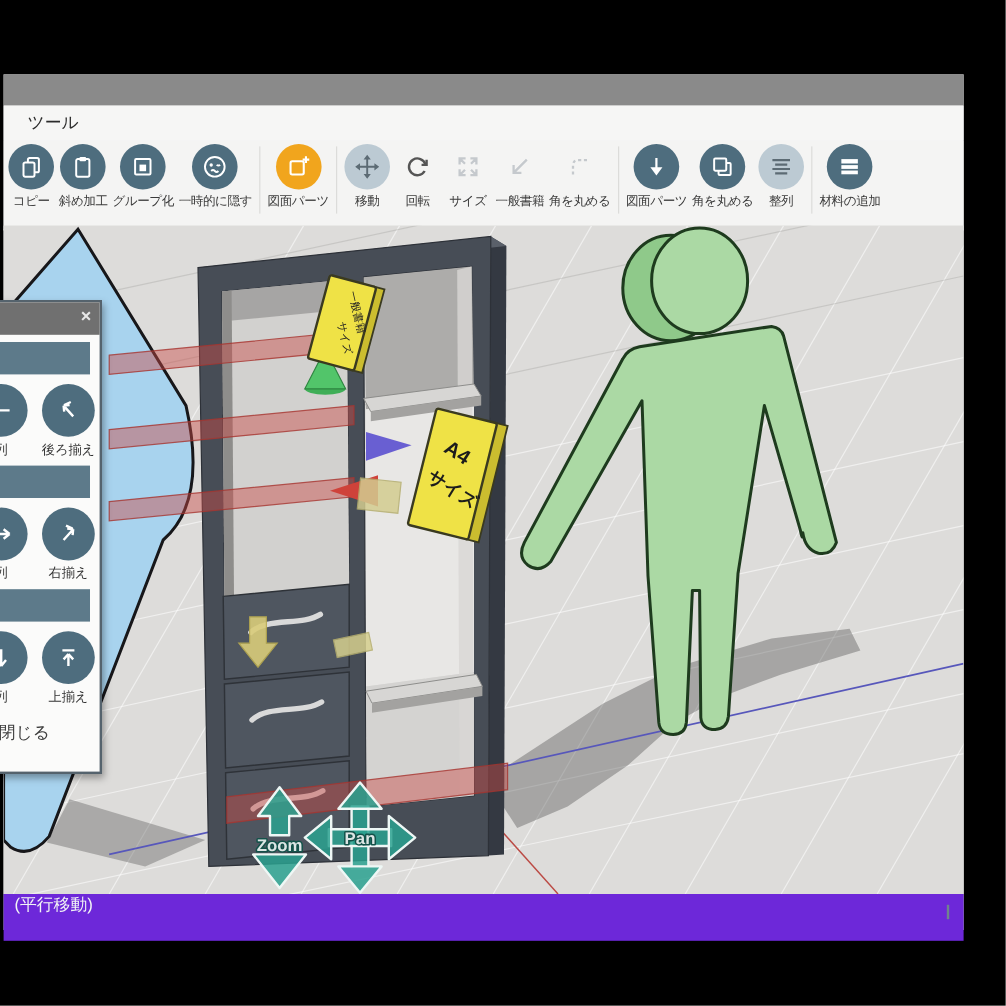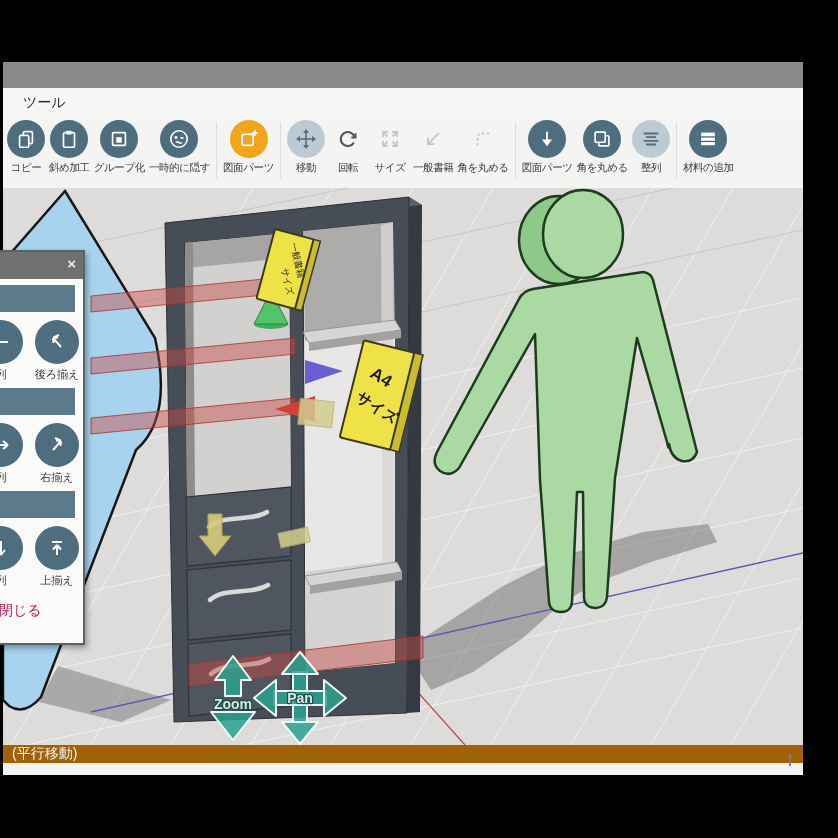--- a/index.html
+++ b/index.html
@@ -12,34 +12,34 @@
   .menubar{height:29px;display:flex;align-items:center;padding-left:20px;font-size:14px;color:#2b2b2b;background:#f6f6f5;}
   .toolbar{height:71px;display:flex;align-items:flex-start;padding:3px 0 0 2px;background:#f4f4f3;border-bottom:1px solid #e2e2e0;}
   .tbtn{flex:0 0 auto;display:flex;flex-direction:column;align-items:center;padding:0 2px;cursor:default;}
   .tlabel{margin-top:3px;font-size:10.5px;letter-spacing:-0.4px;color:#3a3a3a;white-space:nowrap;}
   .circle{width:38px;height:38px;border-radius:50%;background:#4e6d7e;display:flex;align-items:center;justify-content:center;}
   .circle.orange{background:#f1a51d;}
   .circle.selected{background:#bccad3;}
   .circle.plain{background:transparent;}
   .sep{flex:0 0 auto;width:1px;height:56px;background:#dcdcda;margin:2px 4px 0 4px;}
   .viewport{position:absolute;left:0;top:126px;width:800px;height:557px;background:#dddcda;overflow:hidden;}
-  .statusbar{position:absolute;left:0;top:683px;width:800px;height:18px;background:#a16207;color:#f2f4f5;
+  .statusbar{position:absolute;left:0;top:683px;width:800px;height:39px;background:#6d28d9;color:#f2f4f5;
     display:flex;align-items:flex-start;padding-left:9px;font-size:14px;box-sizing:border-box;}
   .statusgrip{position:absolute;right:12px;top:9px;width:2px;height:12px;background:#70838e;}
   
   .dialog{position:absolute;left:-118px;top:188px;width:200px;height:395px;background:#fbfbfa;
     border:2px solid #55636d;box-sizing:border-box;box-shadow:2px 3px 6px rgba(0,0,0,.35);z-index:5;}
   .dlg-title{height:27px;background:#707070;position:relative;}
   .dlg-x{position:absolute;right:7px;top:3px;color:#e8e8e8;font-size:15px;font-weight:bold;cursor:default;}
   .dlg-band{height:27px;background:#5d7a8a;margin:6px 8px 0 8px;}
   .dlg-row{display:flex;gap:12px;padding:8px 0 0 92px;}
   .dlg-btn{display:flex;flex-direction:column;align-items:center;width:44px;}
   .dlg-circle{width:44px;height:44px;border-radius:50%;background:#4e6d7e;display:flex;align-items:center;justify-content:center;}
   .dlg-label{margin-top:3px;font-size:11px;color:#333;white-space:nowrap;}
-  .dlg-close{margin:14px 0 0 112px;font-size:14px;color:#be185d;}
+  .dlg-close{margin:14px 0 0 112px;font-size:14px;color:#404040;}
   svg text{font-family:"Liberation Sans","DejaVu Sans",sans-serif;}
 </style>
 </head>
 <body>
 
 <div class="app">
 
   <div class="titleband"></div>
 
   <div class="menubar">

